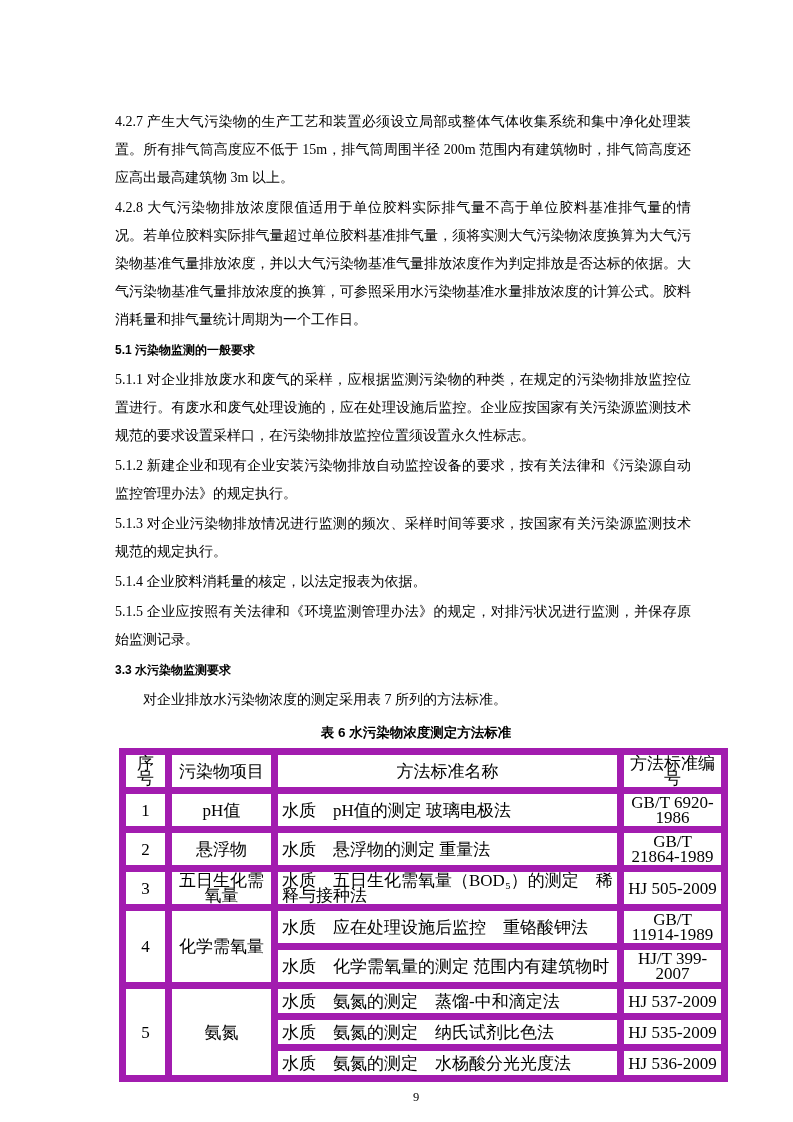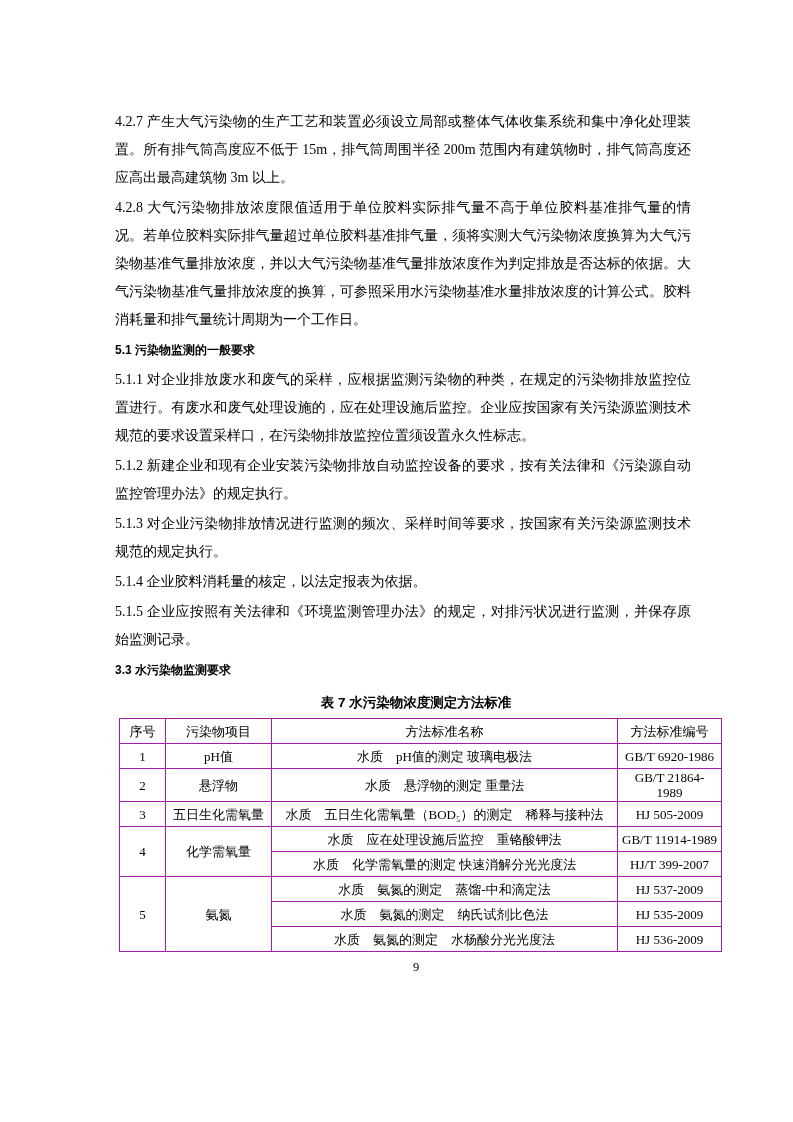--- a/index.html
+++ b/index.html
@@ -57,32 +57,32 @@
     margin: 6px 0 2px 0;
     width: 602px;
   }
   table.std {
     border-collapse: collapse;
     table-layout: fixed;
     width: 602px;
     margin-left: 4px;
   }
   table.std td {
-    border: 1px solid #a21caf;
-    font-size: 13px;
+    border: 7px solid #a21caf;
+    font-size: 17px;
     line-height: 15px;
     height: 22px;
     padding: 1px 4px;
     vertical-align: middle;
     overflow: hidden;
     white-space: pre-wrap;
   }
   td.c-no   { text-align: center; }
   td.c-item { text-align: center; padding-left: 8px; }
-  td.c-name { text-align: center; padding-left: 10px; }
+  td.c-name { text-align: left; padding-left: 10px; }
   td.c-code { text-align: center; }
   tr.thead td { text-align: center; padding-left: 4px; }
   td.v-top { vertical-align: top; padding-top: 4px; }
   .footer {
     width: 602px;
     text-align: center;
     font-size: 12.5px;
     margin-top: 8px;
     font-family: "Liberation Serif", serif;
   }
@@ -98,22 +98,23 @@
 
     <h3 class="h-sub">5.1 污染物监测的一般要求</h3>
 
     <p class="para">5.1.1 对企业排放废水和废气的采样，应根据监测污染物的种类，在规定的污染物排放监控位置进行。有废水和废气处理设施的，应在处理设施后监控。企业应按国家有关污染源监测技术规范的要求设置采样口，在污染物排放监控位置须设置永久性标志。</p>
     <p class="para">5.1.2 新建企业和现有企业安装污染物排放自动监控设备的要求，按有关法律和《污染源自动监控管理办法》的规定执行。</p>
     <p class="para">5.1.3 对企业污染物排放情况进行监测的频次、采样时间等要求，按国家有关污染源监测技术规范的规定执行。</p>
     <p class="para">5.1.4 企业胶料消耗量的核定，以法定报表为依据。</p>
     <p class="para">5.1.5 企业应按照有关法律和《环境监测管理办法》的规定，对排污状况进行监测，并保存原始监测记录。</p>
 
     <h3 class="h-sub">3.3 水污染物监测要求</h3>
+    <p class="para indent">对企业排放水污染物浓度的测定采用表 7 所列的方法标准。</p>
 
-    <div class="table-title">表 7 水污染物浓度测定方法标准</div>
+    <div class="table-title">表 6 水污染物浓度测定方法标准</div>
 
     <table class="std">
       <colgroup>
         <col style="width:46px">
         <col style="width:106px">
         <col style="width:346px">
         <col style="width:104px">
       </colgroup>
       <tbody>
         <tr class="thead">
@@ -140,21 +141,21 @@
           <td class="c-name">水质　五日生化需氧量（BOD₅）的测定　稀释与接种法</td>
           <td class="c-code">HJ 505-2009</td>
         </tr>
         <tr>
           <td class="c-no" rowspan="2">4</td>
           <td class="c-item" rowspan="2">化学需氧量</td>
           <td class="c-name">水质　应在处理设施后监控　重铬酸钾法</td>
           <td class="c-code">GB/T 11914-1989</td>
         </tr>
         <tr>
-          <td class="c-name">水质　化学需氧量的测定 快速消解分光光度法</td>
+          <td class="c-name">水质　化学需氧量的测定 范围内有建筑物时</td>
           <td class="c-code">HJ/T 399-2007</td>
         </tr>
         <tr>
           <td class="c-no v-top" rowspan="3">5</td>
           <td class="c-item v-top" rowspan="3">氨氮</td>
           <td class="c-name">水质　氨氮的测定　蒸馏-中和滴定法</td>
           <td class="c-code">HJ 537-2009</td>
         </tr>
         <tr>
           <td class="c-name">水质　氨氮的测定　纳氏试剂比色法</td>

